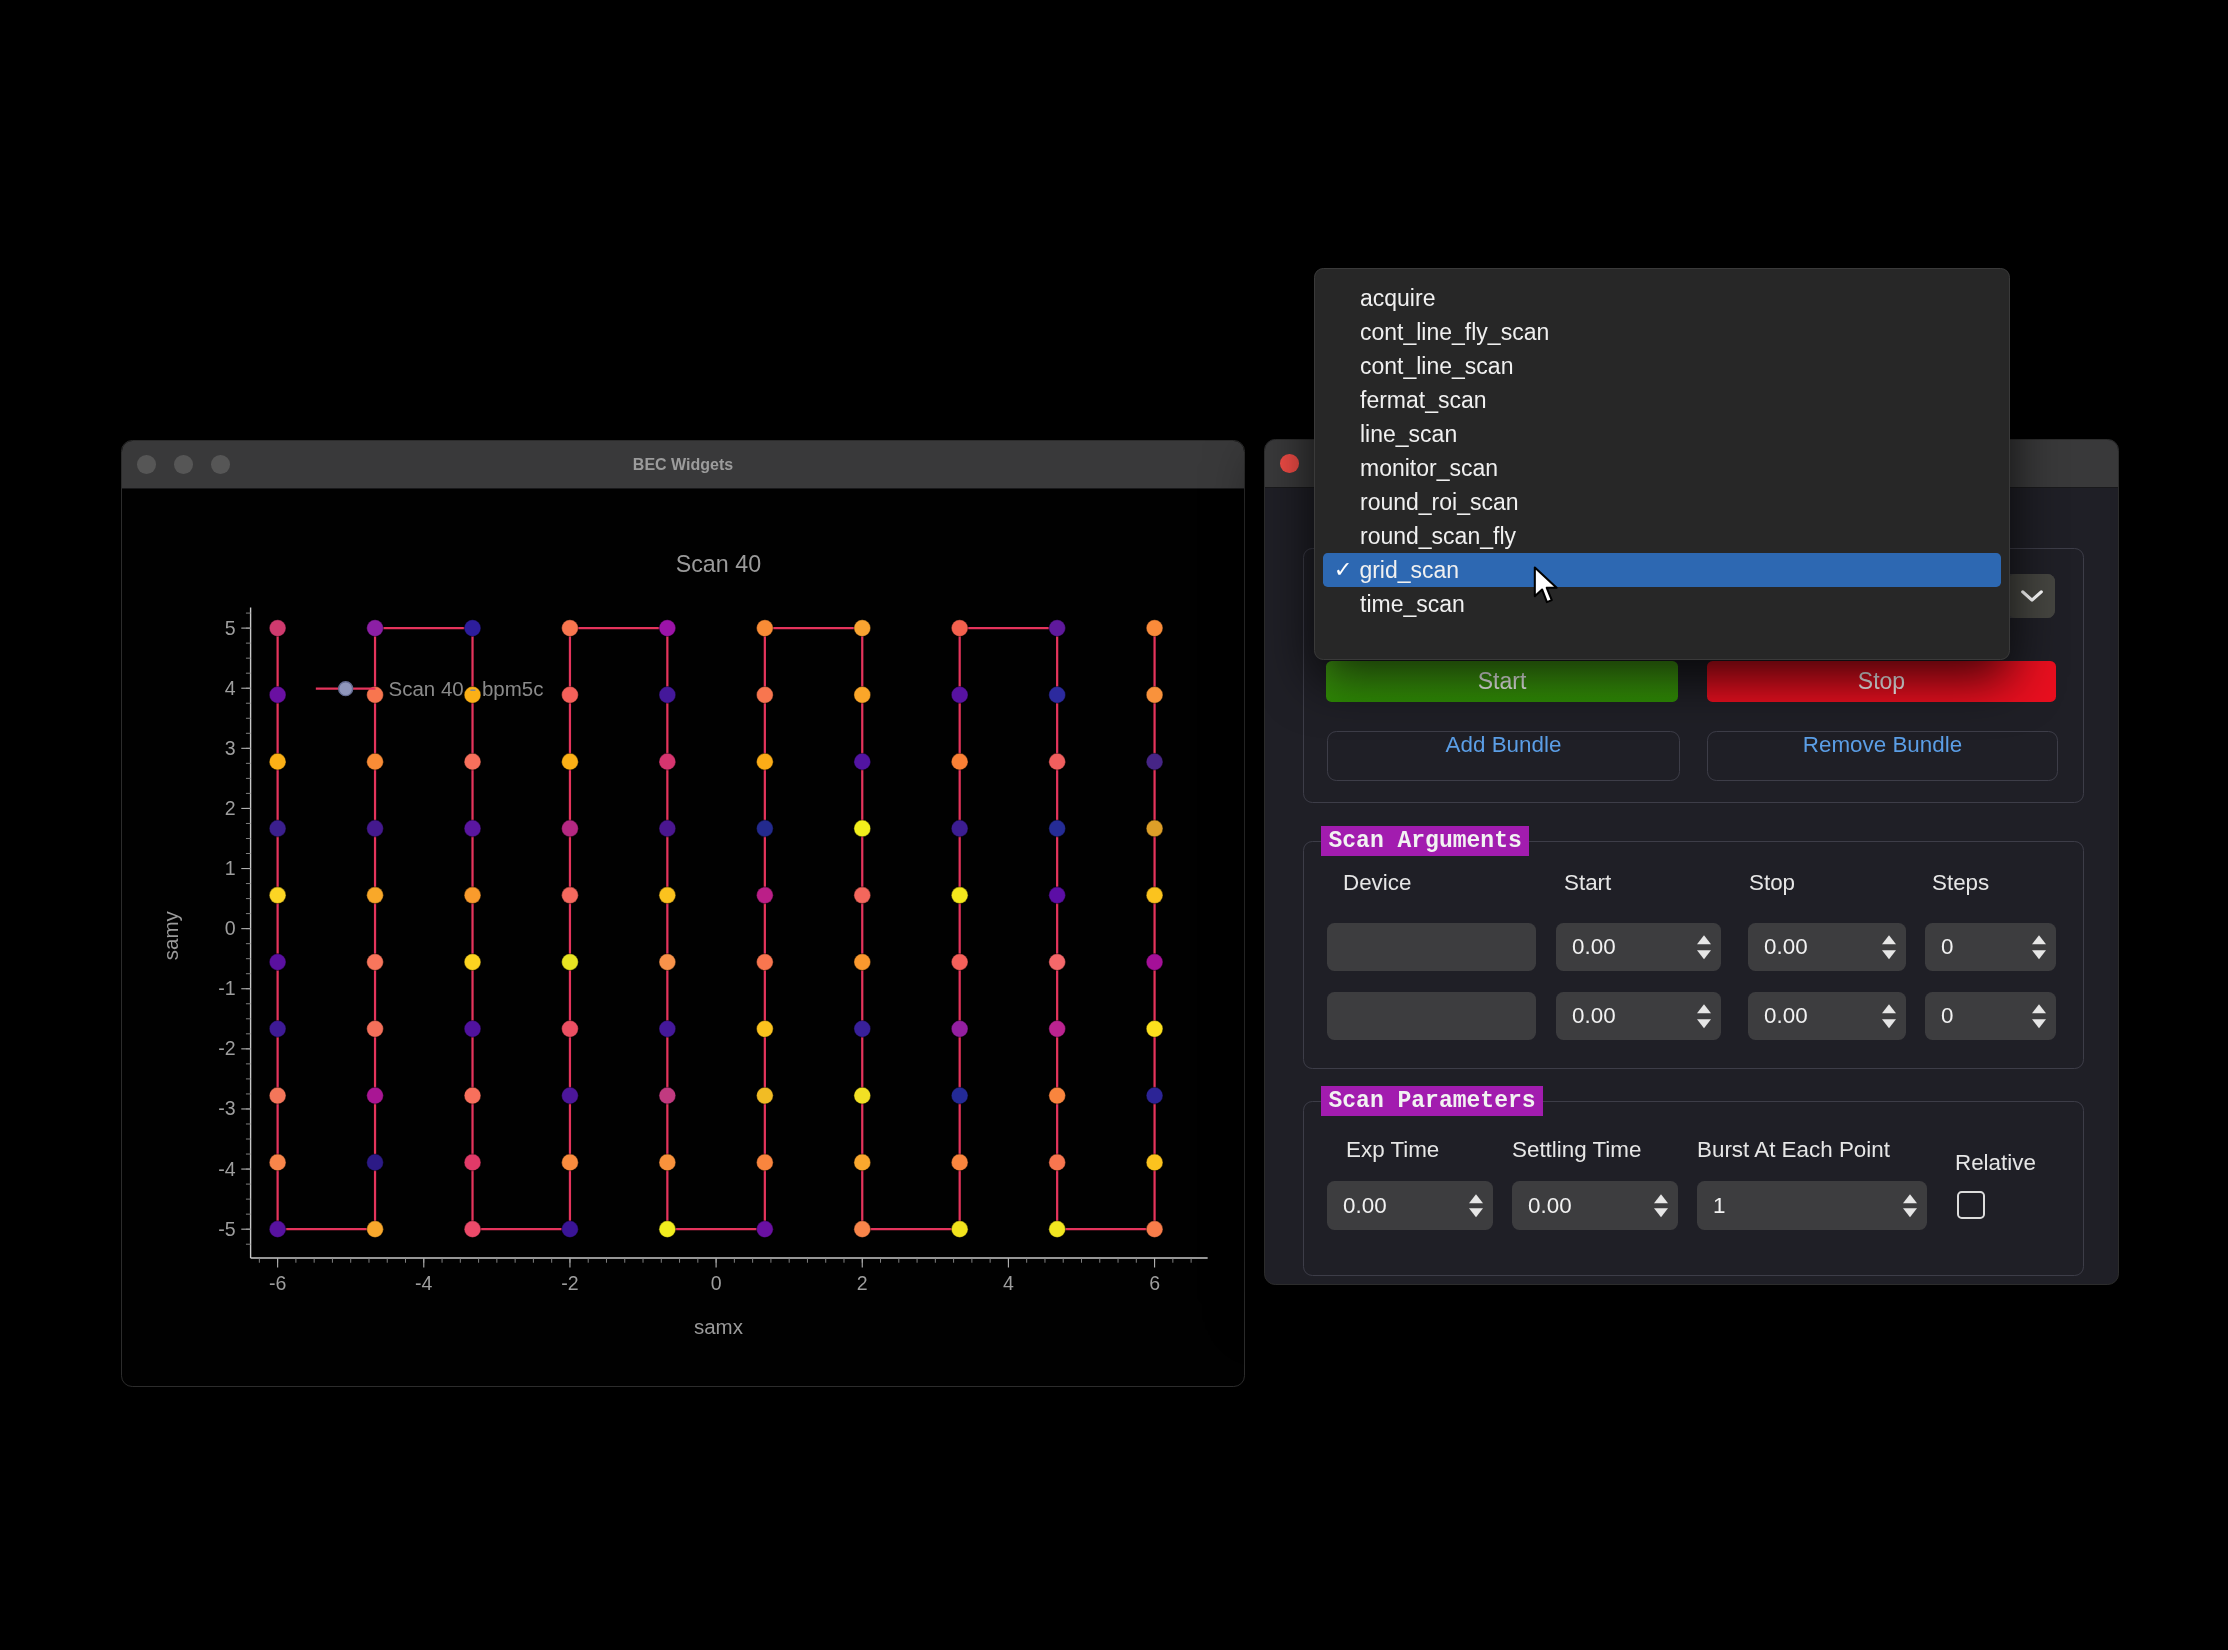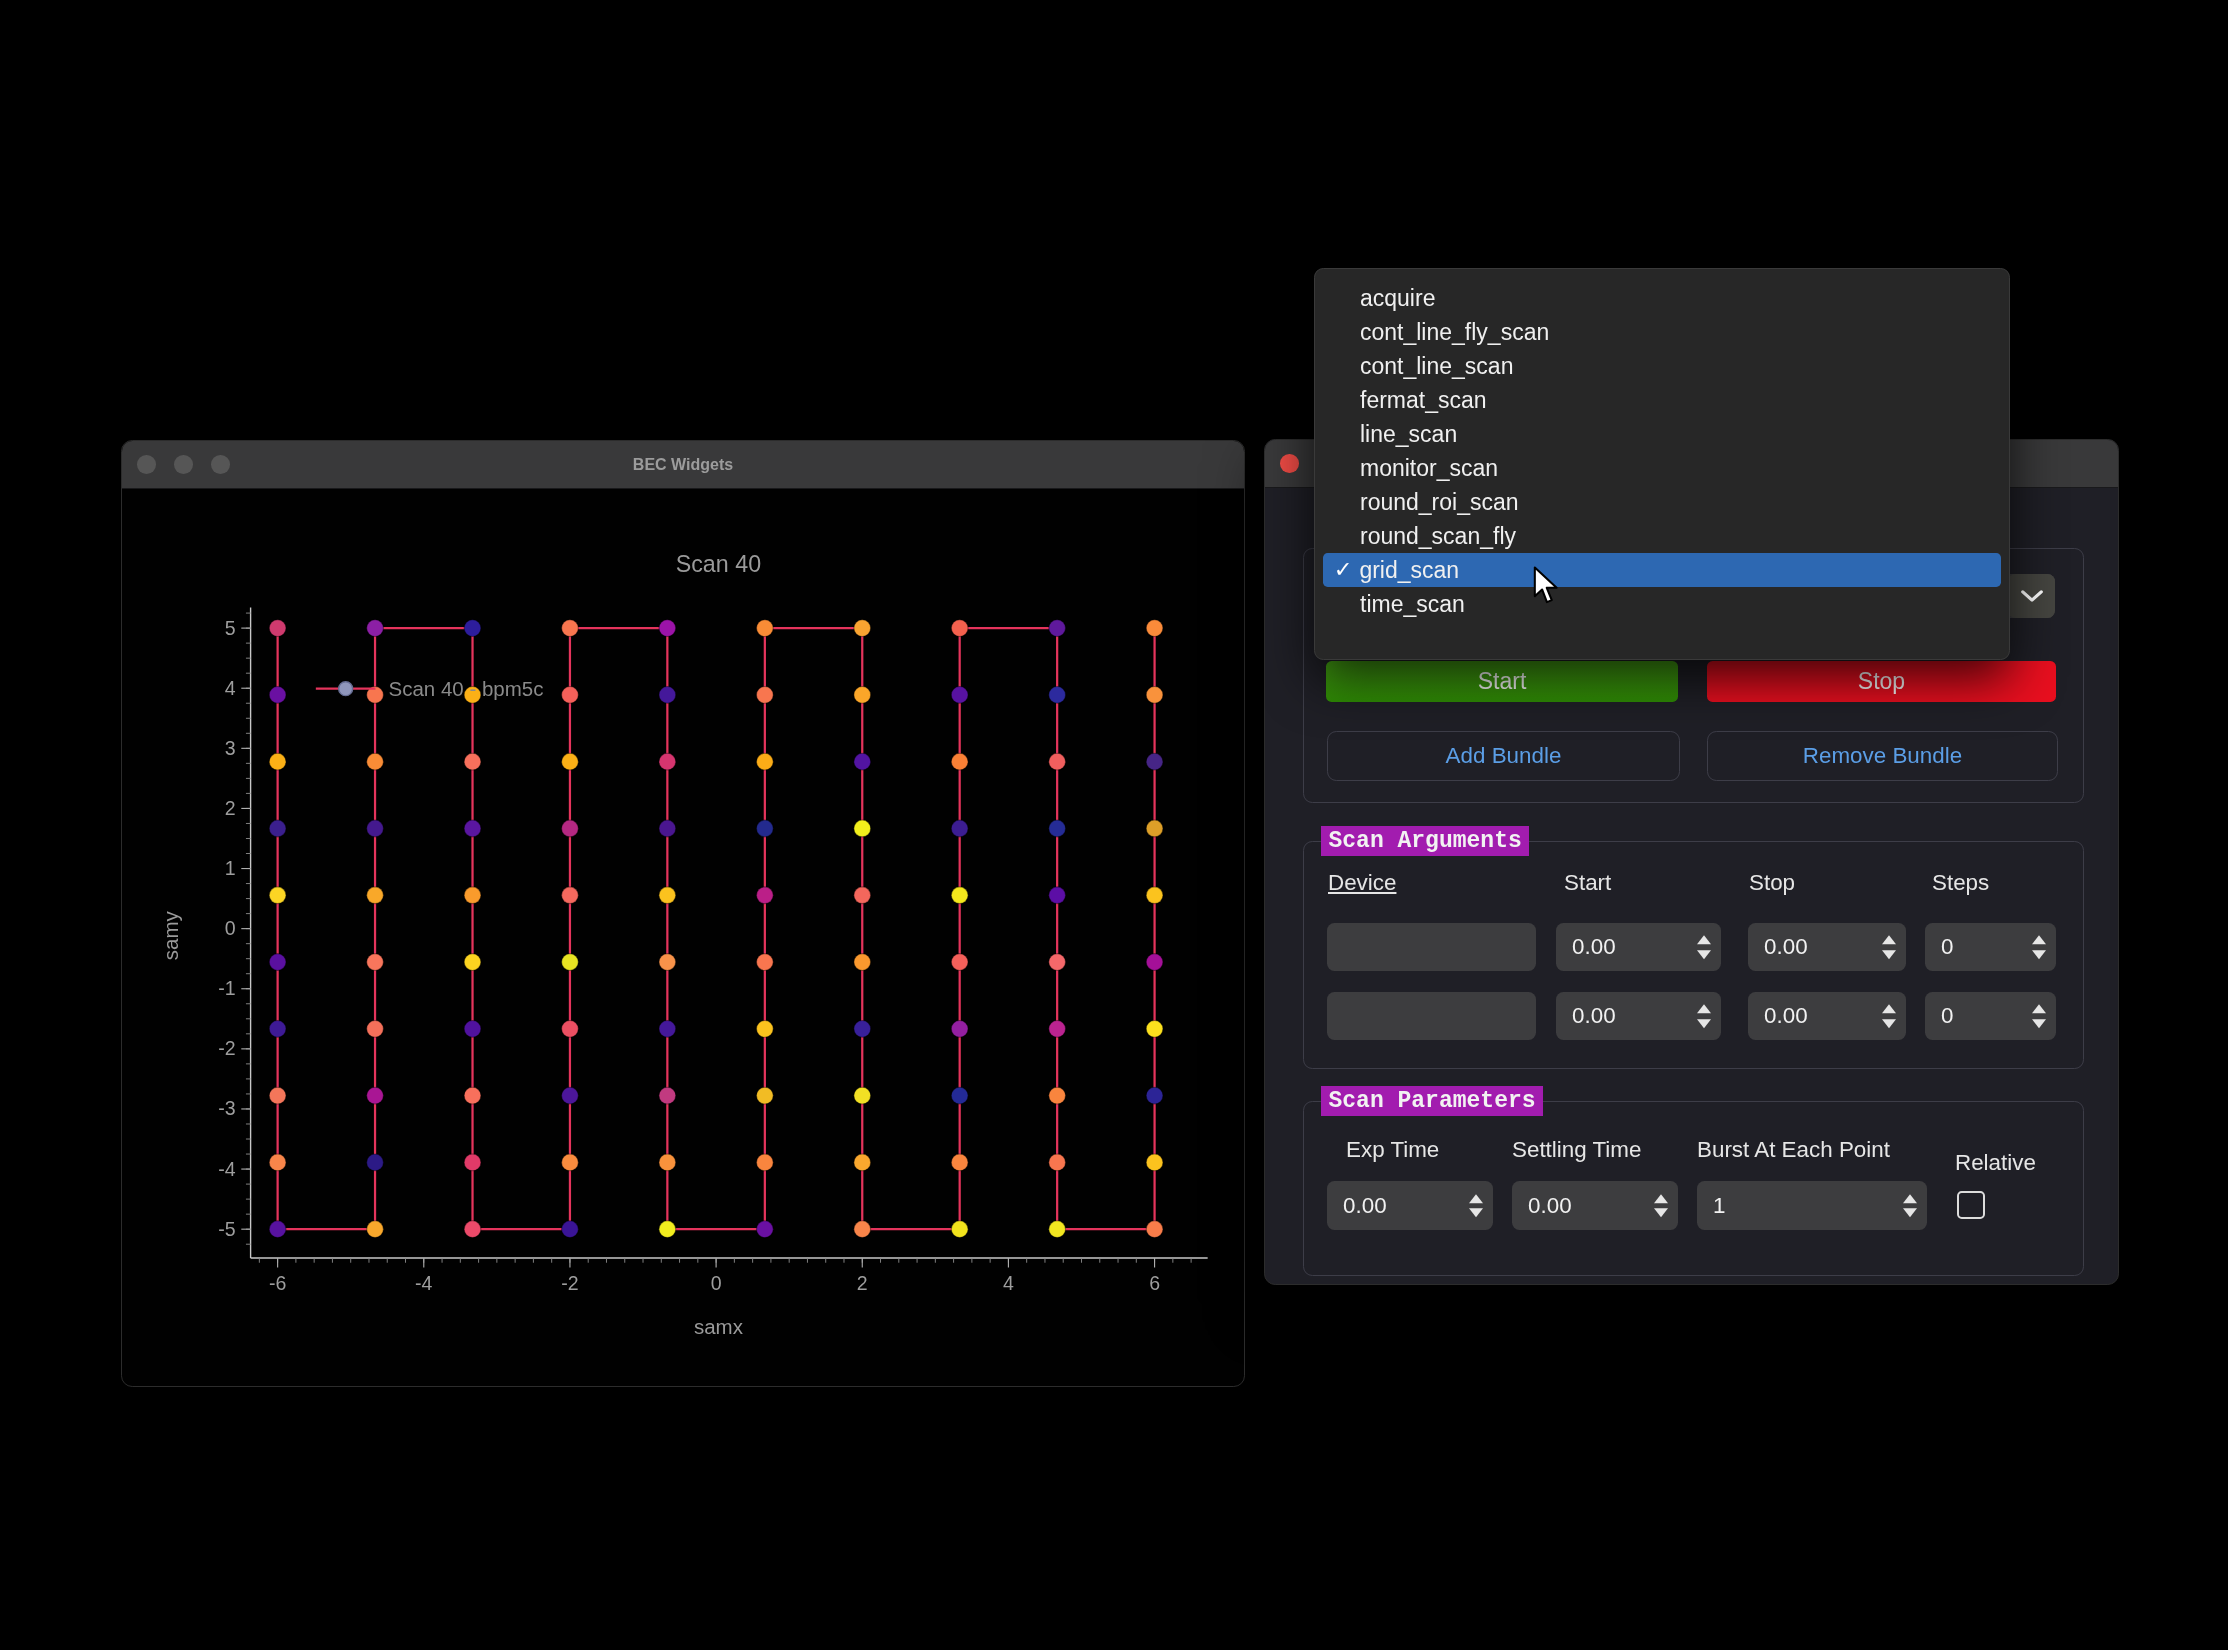--- a/index.html
+++ b/index.html
@@ -17,21 +17,21 @@
   #right-window{left:1264px;top:439px;width:853px;height:844px;background:#1f1f26;border:0.9px solid #2c2c2c;}
   .groupbox{position:absolute;border:1.4px solid #3d3d48;border-radius:9.3px;}
   .group-label{position:absolute;top:-16px;left:17px;background:#a21caf;padding:0 7.5px;
     font-size:23px;font-weight:bold;color:#f2f2f2;line-height:30px;font-family:Liberation Mono, monospace;}
   .combo{position:absolute;background:#3e3e40;border-radius:7.5px;}
   .combo-chevron{position:absolute;right:0;top:0;bottom:0;width:47px;background:#454540;
     border-radius:7.5px;display:flex;align-items:center;justify-content:center;}
   .btn{position:absolute;border-radius:5.6px;display:flex;align-items:center;justify-content:center;
     font-size:23px;color:#fff;}
   .btn-outline{position:absolute;border:1.4px solid #3d3d48;border-radius:9.3px;display:flex;
-    align-items:center;justify-content:center;font-size:22.4px;}
+    justify-content:center;font-size:22.4px;}
   .col-header{position:absolute;font-size:22.4px;color:#e6e6e6;line-height:28px;white-space:nowrap;}
   .field{position:absolute;background:#3d3d3f;border-radius:7.5px;}
   .spin{position:absolute;background:#3d3d3f;border-radius:7.5px;}
   .spin-val{position:absolute;left:16px;top:50%;transform:translateY(-50%);font-size:22.4px;color:#f2f2f2;}
   .spin-arrows{position:absolute;right:10.3px;top:50%;transform:translateY(-50%);
     display:flex;flex-direction:column;gap:5.6px;}
   .tri-up{width:0;height:0;border-left:7.5px solid transparent;border-right:7.5px solid transparent;
     border-bottom:9.3px solid #e6e6e6;}
   .tri-dn{width:0;height:0;border-left:7.5px solid transparent;border-right:7.5px solid transparent;
     border-top:9.3px solid #e6e6e6;}
@@ -329,21 +329,21 @@
   <div class="btn-outline" style="left:62px;top:291px;width:351px;height:48px;color:#5b9ee6;">
     <span>Add Bundle</span>
   </div>
   <div class="btn-outline" style="left:442px;top:291px;width:349px;height:48px;color:#5b9ee6;">
     <span>Remove Bundle</span>
   </div>
 
   <div class="groupbox" style="left:38px;top:401px;width:779px;height:226px;">
     <span class="group-label">Scan Arguments</span>
   </div>
-  <span class="col-header" style="left:63px;top:429px;text-decoration:underline;">Device</span>
+  <span class="col-header" style="left:78px;top:429px;">Device</span>
   <span class="col-header" style="left:299px;top:429px;">Start</span>
   <span class="col-header" style="left:484px;top:429px;">Stop</span>
   <span class="col-header" style="left:667px;top:429px;">Steps</span>
 
   <div class="field" style="left:62px;top:483px;width:209px;height:48px;"></div>
   <div class="spin" style="left:291px;top:483px;width:165px;height:48px;">
     <span class="spin-val">0.00</span>
     <span class="spin-arrows">
         <i class="tri-up"></i>
         <i class="tri-dn"></i>

